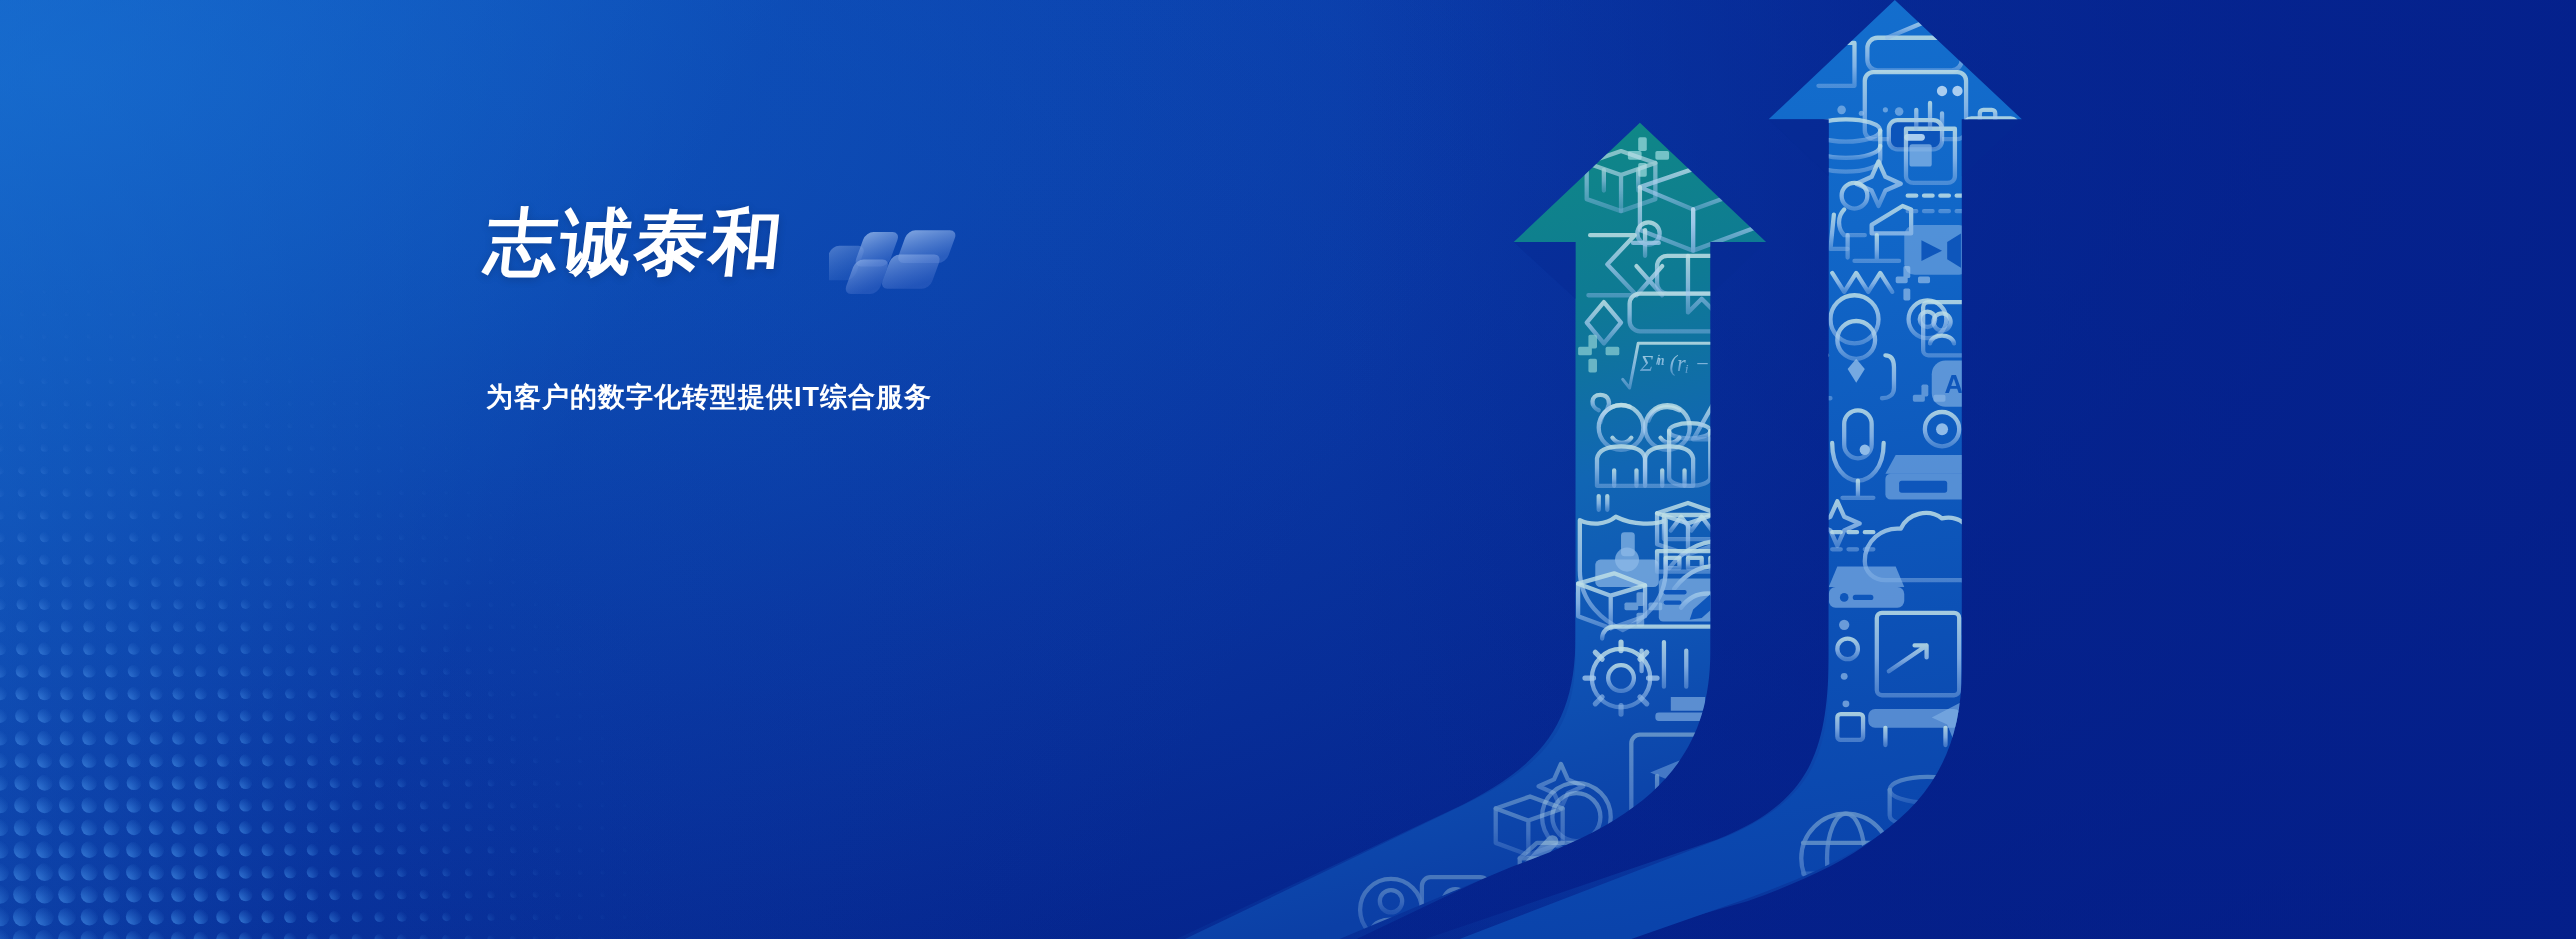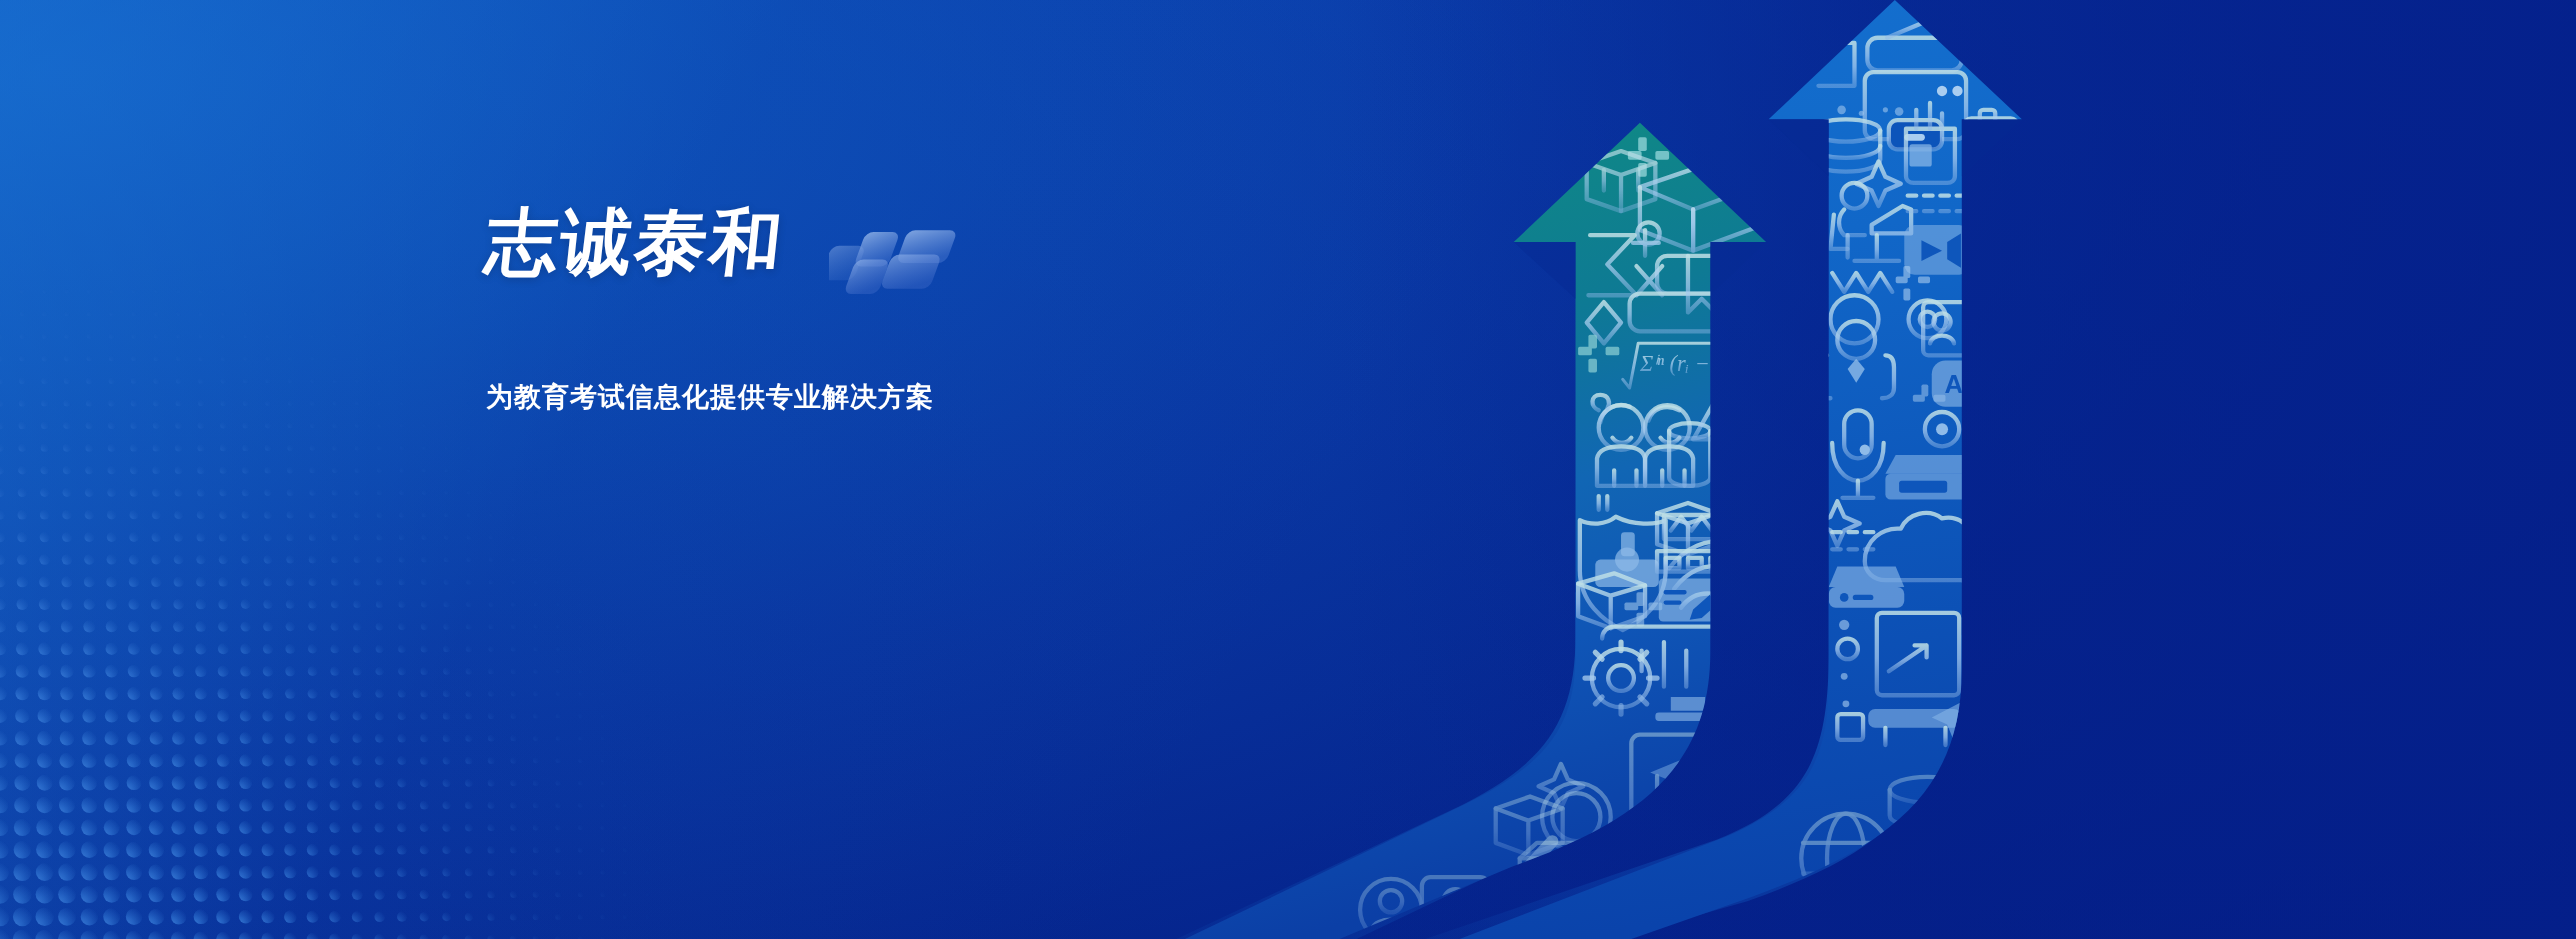--- a/index.html
+++ b/index.html
@@ -1533,18 +1533,18 @@
             <rect x="48" y="14" width="40" height="40" rx="9" fill="url(#lm2)"></rect>
             <rect x="48" y="46" width="40" height="40" rx="9" fill="url(#lm3)"></rect>
             <rect x="96" y="12" width="58" height="38" rx="9" fill="url(#lm2)"></rect>
             <rect x="88" y="40" width="58" height="40" rx="9" fill="url(#lm3)"></rect>
           </g>
         </svg>
       </div>
     </div>
 
     <div class="tagline">
-      <div class="tagline-line">为教育考试信息化提供专业解决方案</div>
+      <div class="tagline-line">为客户的数字化转型提供IT综合服务</div>
     </div>
 
   </div>
 </div>
 
 
 </body></html>

